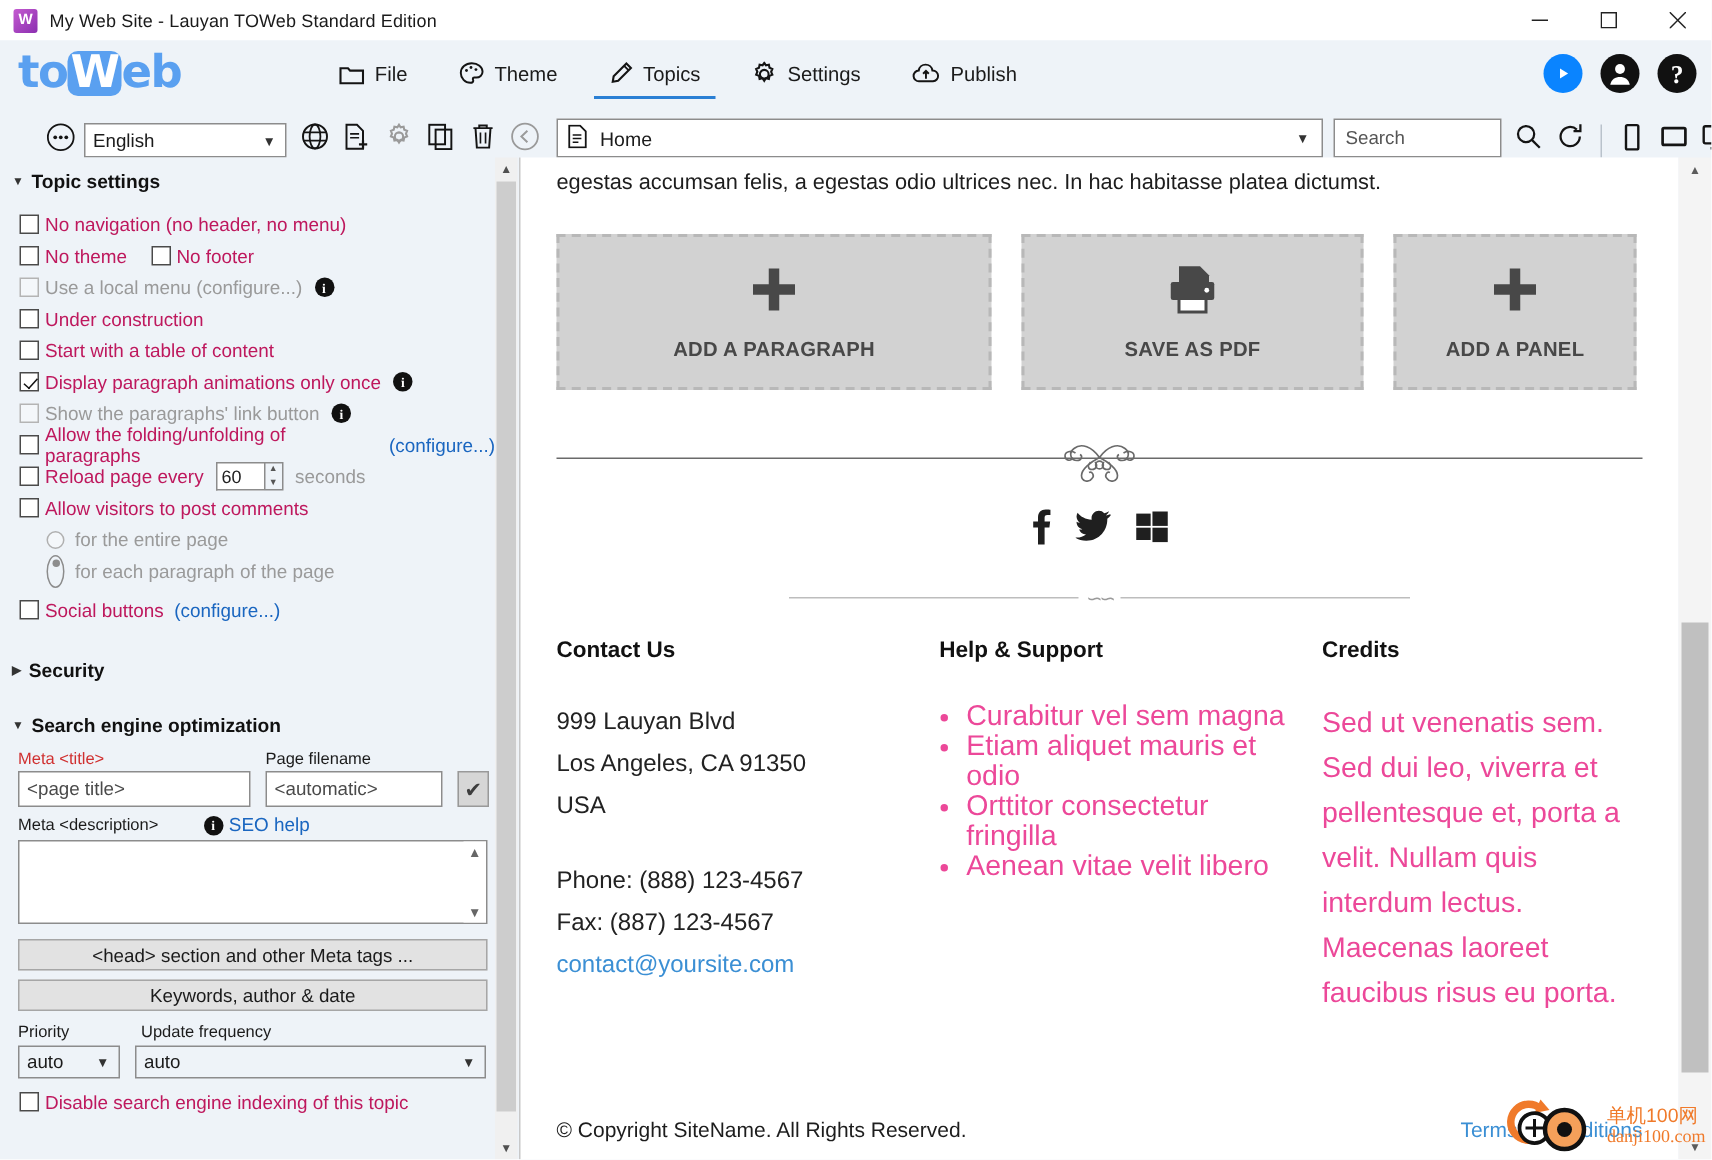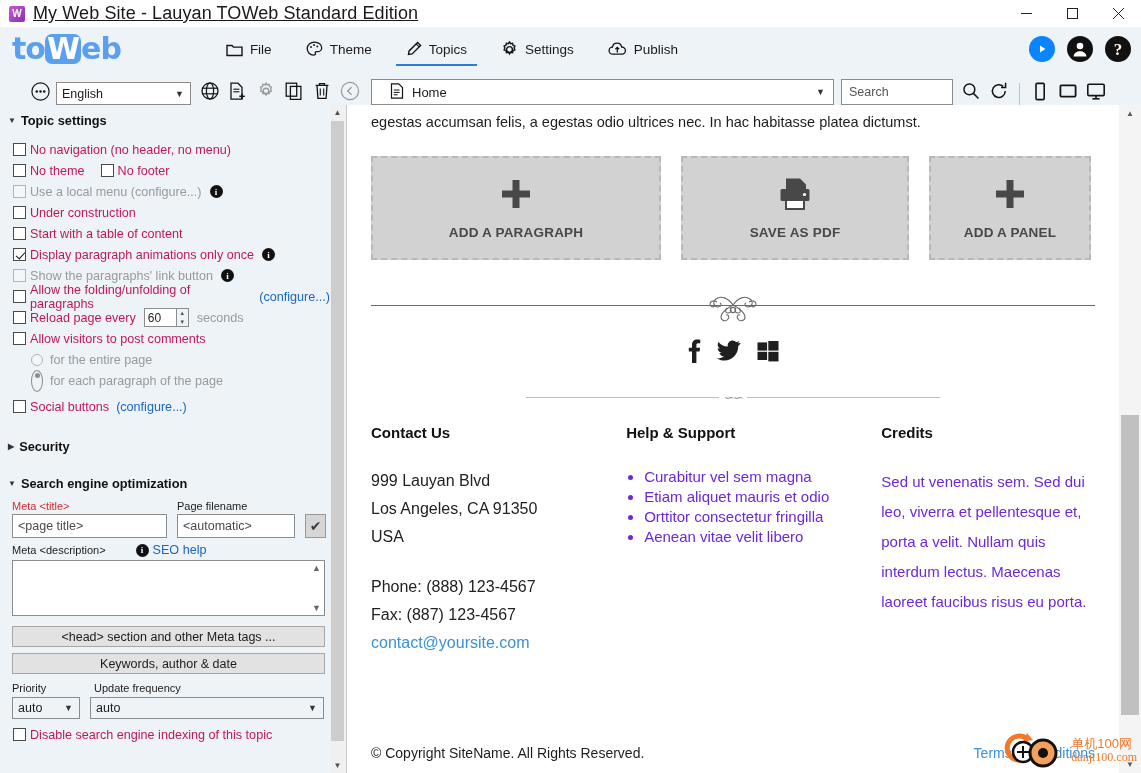--- a/index.html
+++ b/index.html
@@ -27,23 +27,22 @@
   .titlebar-icon {
     width: 16px; height: 16px;
     margin-left: 9px; margin-right: 8px;
     background: linear-gradient(135deg,#c45ad0,#8b2fb0);
     border-radius: 2px;
     display: flex; align-items: center; justify-content: center;
     color: #fff; font-size: 10px; font-weight: bold;
     font-family: "Liberation Sans", sans-serif;
   }
   .titlebar-text {
-    font-size: 18px; color: #1a1a1a;
+    font-size: 12px; color: #1a1a1a;
     letter-spacing: 0.1px;
-    text-decoration: underline;
   }
   .winbtns {
     position: absolute; right: 0; top: 0;
     height: 27px; display: flex;
   }
   .winbtn {
     width: 46px; height: 27px;
     display: flex; align-items: center; justify-content: center;
     color: #222; font-size: 13px;
   }
@@ -118,24 +117,24 @@
     width: 135px; height: 23px;
     background: #fff; border: 1px solid #8c8c8c;
     display: flex; align-items: center;
     padding: 0 5px;
     font-size: 12.5px; color: #1b1b1b;
     margin-left: 2px; margin-right: 5px;
     position: relative;
   }
   .langsel .chev { position: absolute; right: 6px; color: #333; font-size: 9px; }
   .topicsel {
-    width: 463px; height: 26px;
+    width: 511px; height: 26px;
     background: #fff; border: 1px solid #8c8c8c;
     display: flex; align-items: center; gap: 8px;
-    padding: 0 18px;
+    padding: 0 6px;
     font-size: 13px; color: #1b1b1b;
     margin-left: 7px;
     position: relative;
   }
   .topicsel .chev { position: absolute; right: 8px; color: #333; font-size: 9px; }
   .searchbox {
     width: 112px; height: 26px;
     background: #fff; border: 1px solid #8c8c8c;
     display: flex; align-items: center;
     padding: 0 5px; margin-left: 7px;
@@ -338,21 +337,21 @@
     position: relative; background: #fff; padding: 0 5px;
     color: #9a9a9a; font-size: 13px; letter-spacing: -2px;
   }
   .cols {
     display: flex; margin: 20px 18px 0 18px;
   }
   .col { padding: 0 6px; }
   .col h3 {
     margin: 0 0 26px 0; font-size: 15px; font-weight: bold; color: #111;
   }
-  .col p, .col ul { margin: 0; font-size: 15px; color: #6d28d9; }
+  .col p, .col ul { margin: 0; font-size: 19px; color: #ec4899; }
   .col .addr div { line-height: 28px; }
   .col .phones { margin-top: 22px; }
   .col .phones div { line-height: 28px; }
   .col a.mail { color: #3b8fd4; text-decoration: none; }
   .col ul { padding-left: 18px; }
   .col ul li { line-height: 20px; }
   .col .credits { line-height: 30px; }
   .copyrow {
     position: absolute; left: 0; right: 0; bottom: 12px;
     display: flex; align-items: center;

